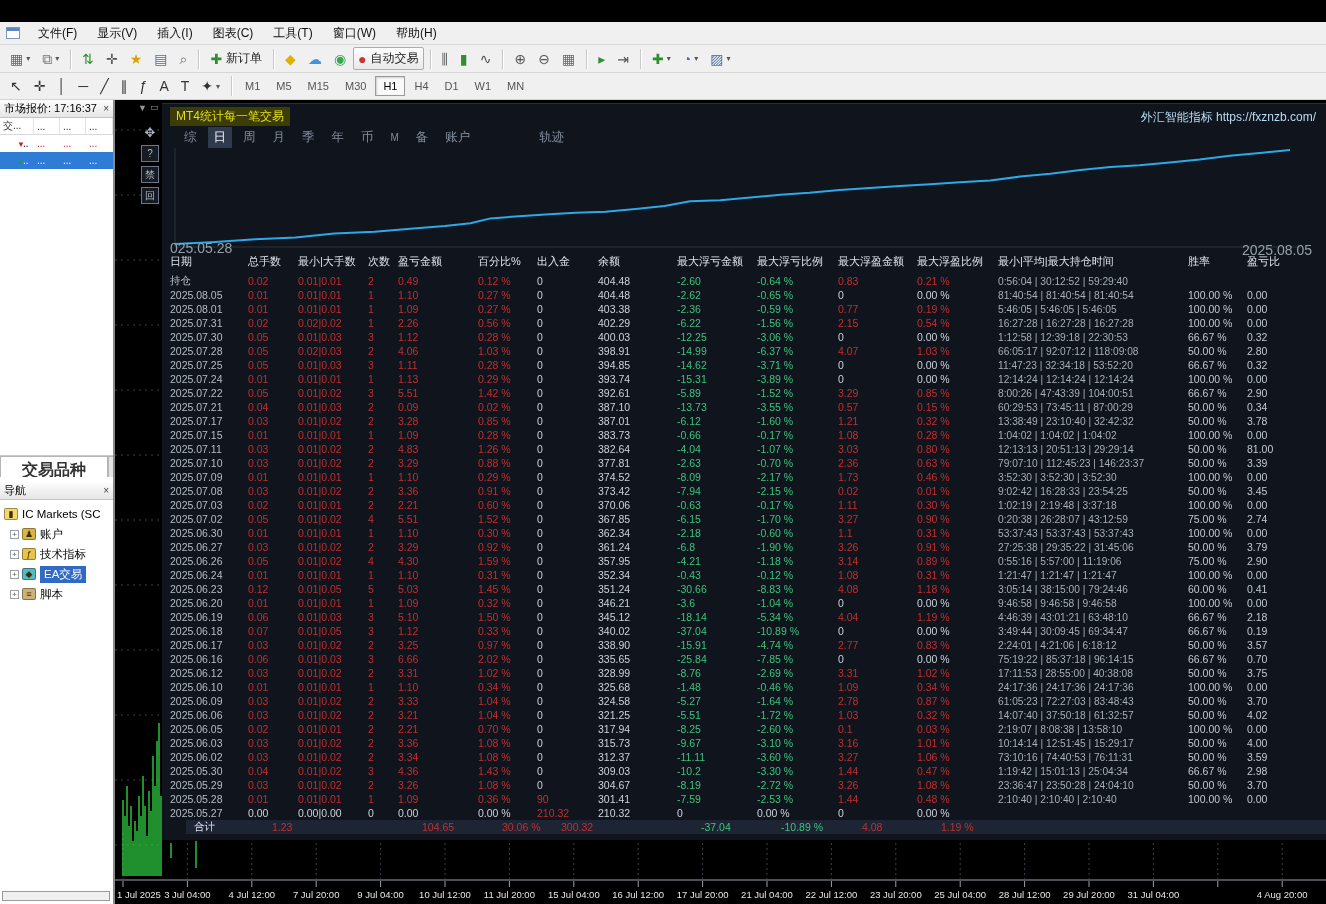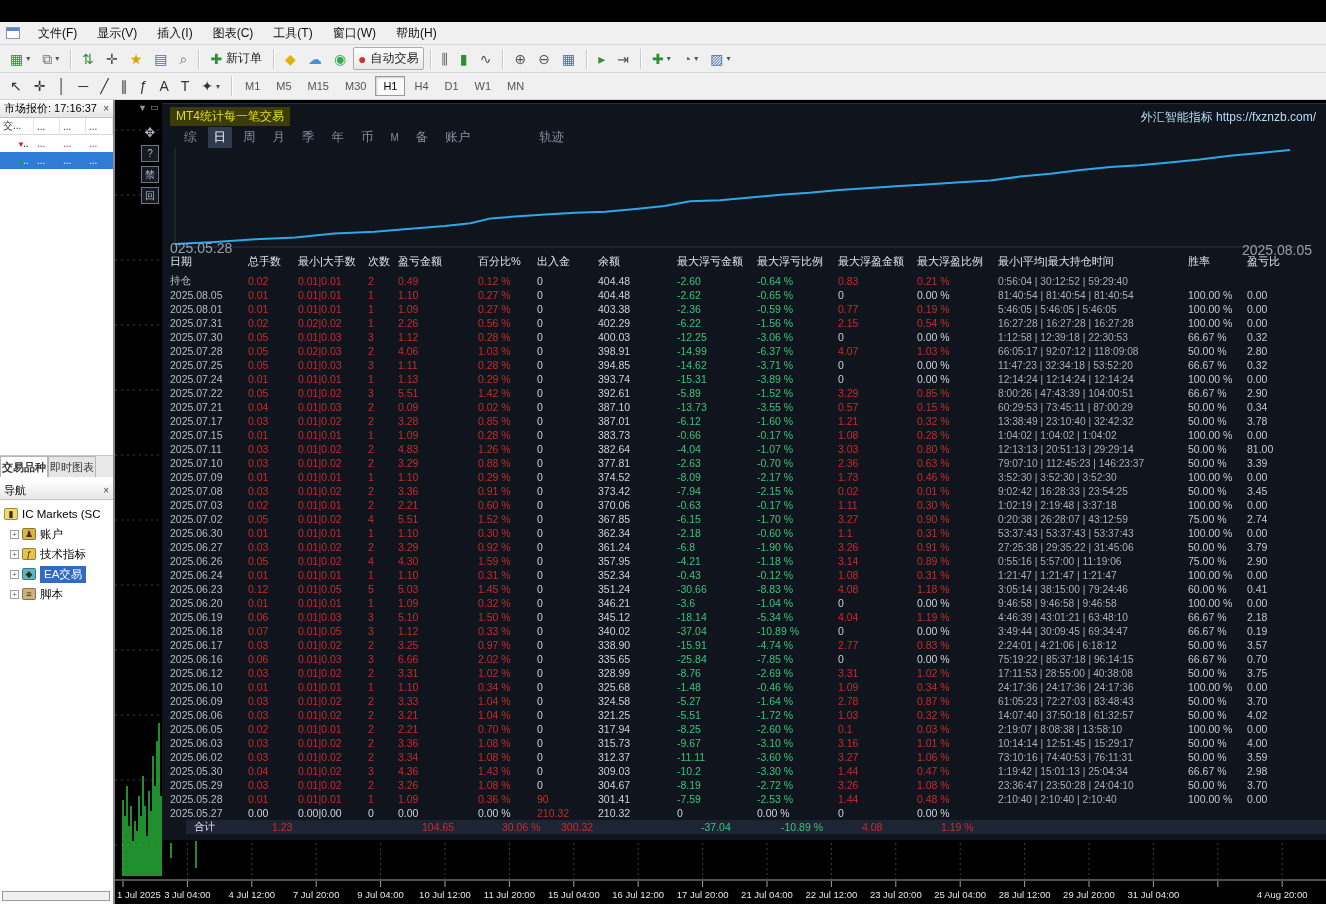--- a/index.html
+++ b/index.html
@@ -37,21 +37,21 @@
   .splitter{position:absolute;left:113px;top:100px;width:2px;height:804px;background:#8a8a8a;}
   .pane-title{height:18px;background:linear-gradient(#fdfdfd,#e6e6e6);border-bottom:1px solid #c3c3c3;
     display:flex;align-items:center;font-size:11px;color:#000;padding:0 4px;}
   .pane-title .x{margin-left:auto;color:#444;font-size:10px;}
   .mw-head,.mw-row{display:grid;grid-template-columns:34px 26px 26px 27px;height:17px;font-size:10px;align-items:center;}
   .mw-head span{border-right:1px solid #e3e3e3;border-bottom:1px solid #d8d8d8;padding-left:3px;color:#333;height:100%;display:flex;align-items:center;}
   .mw-row span{padding-left:3px;position:relative;}
   .mw-row.sel{background:#2e7cd6;color:#fff;}
   .arrow{position:absolute;left:2px;font-size:8px;}
   .mw-tabs{position:absolute;top:355px;left:0;width:113px;height:22px;display:flex;background:#e9e9e9;border-top:1px solid #c9c9c9;overflow:hidden;}
-  .mw-tab{font-size:11px;padding:3px 1px;border:1px solid #b5b5b5;border-bottom:none;background:#e5e5e5;color:#333;white-space:nowrap;}
+  .mw-tab{font-size:16px;padding:3px 21px;border:1px solid #b5b5b5;border-bottom:none;background:#e5e5e5;color:#333;white-space:nowrap;}
   .mw-tab.active{background:#fff;font-weight:bold;}
   .nav-wrap{position:absolute;top:382px;left:0;width:113px;}
   .tree{padding:4px 0 0 4px;font-size:11.5px;color:#000;}
   .trow{display:flex;align-items:center;height:20px;white-space:nowrap;overflow:hidden;}
   .plus{width:9px;height:9px;border:1px solid #9aa0a6;font-size:8px;line-height:7px;text-align:center;color:#555;margin-right:3px;flex:none;background:#fff;}
   .nicon{width:14px;height:12px;border-radius:2px;margin-right:4px;flex:none;border:1px solid rgba(0,0,0,.35);
     font-size:9px;line-height:11px;text-align:center;color:#3a2d00;}
   .tlabel-sel{background:#316ac5;color:#fff;padding:1px 4px;}
   .bottom-box{position:absolute;left:2px;top:791px;width:108px;height:10px;background:#f0f0f0;border:1px solid #9a9a9a;}
   

